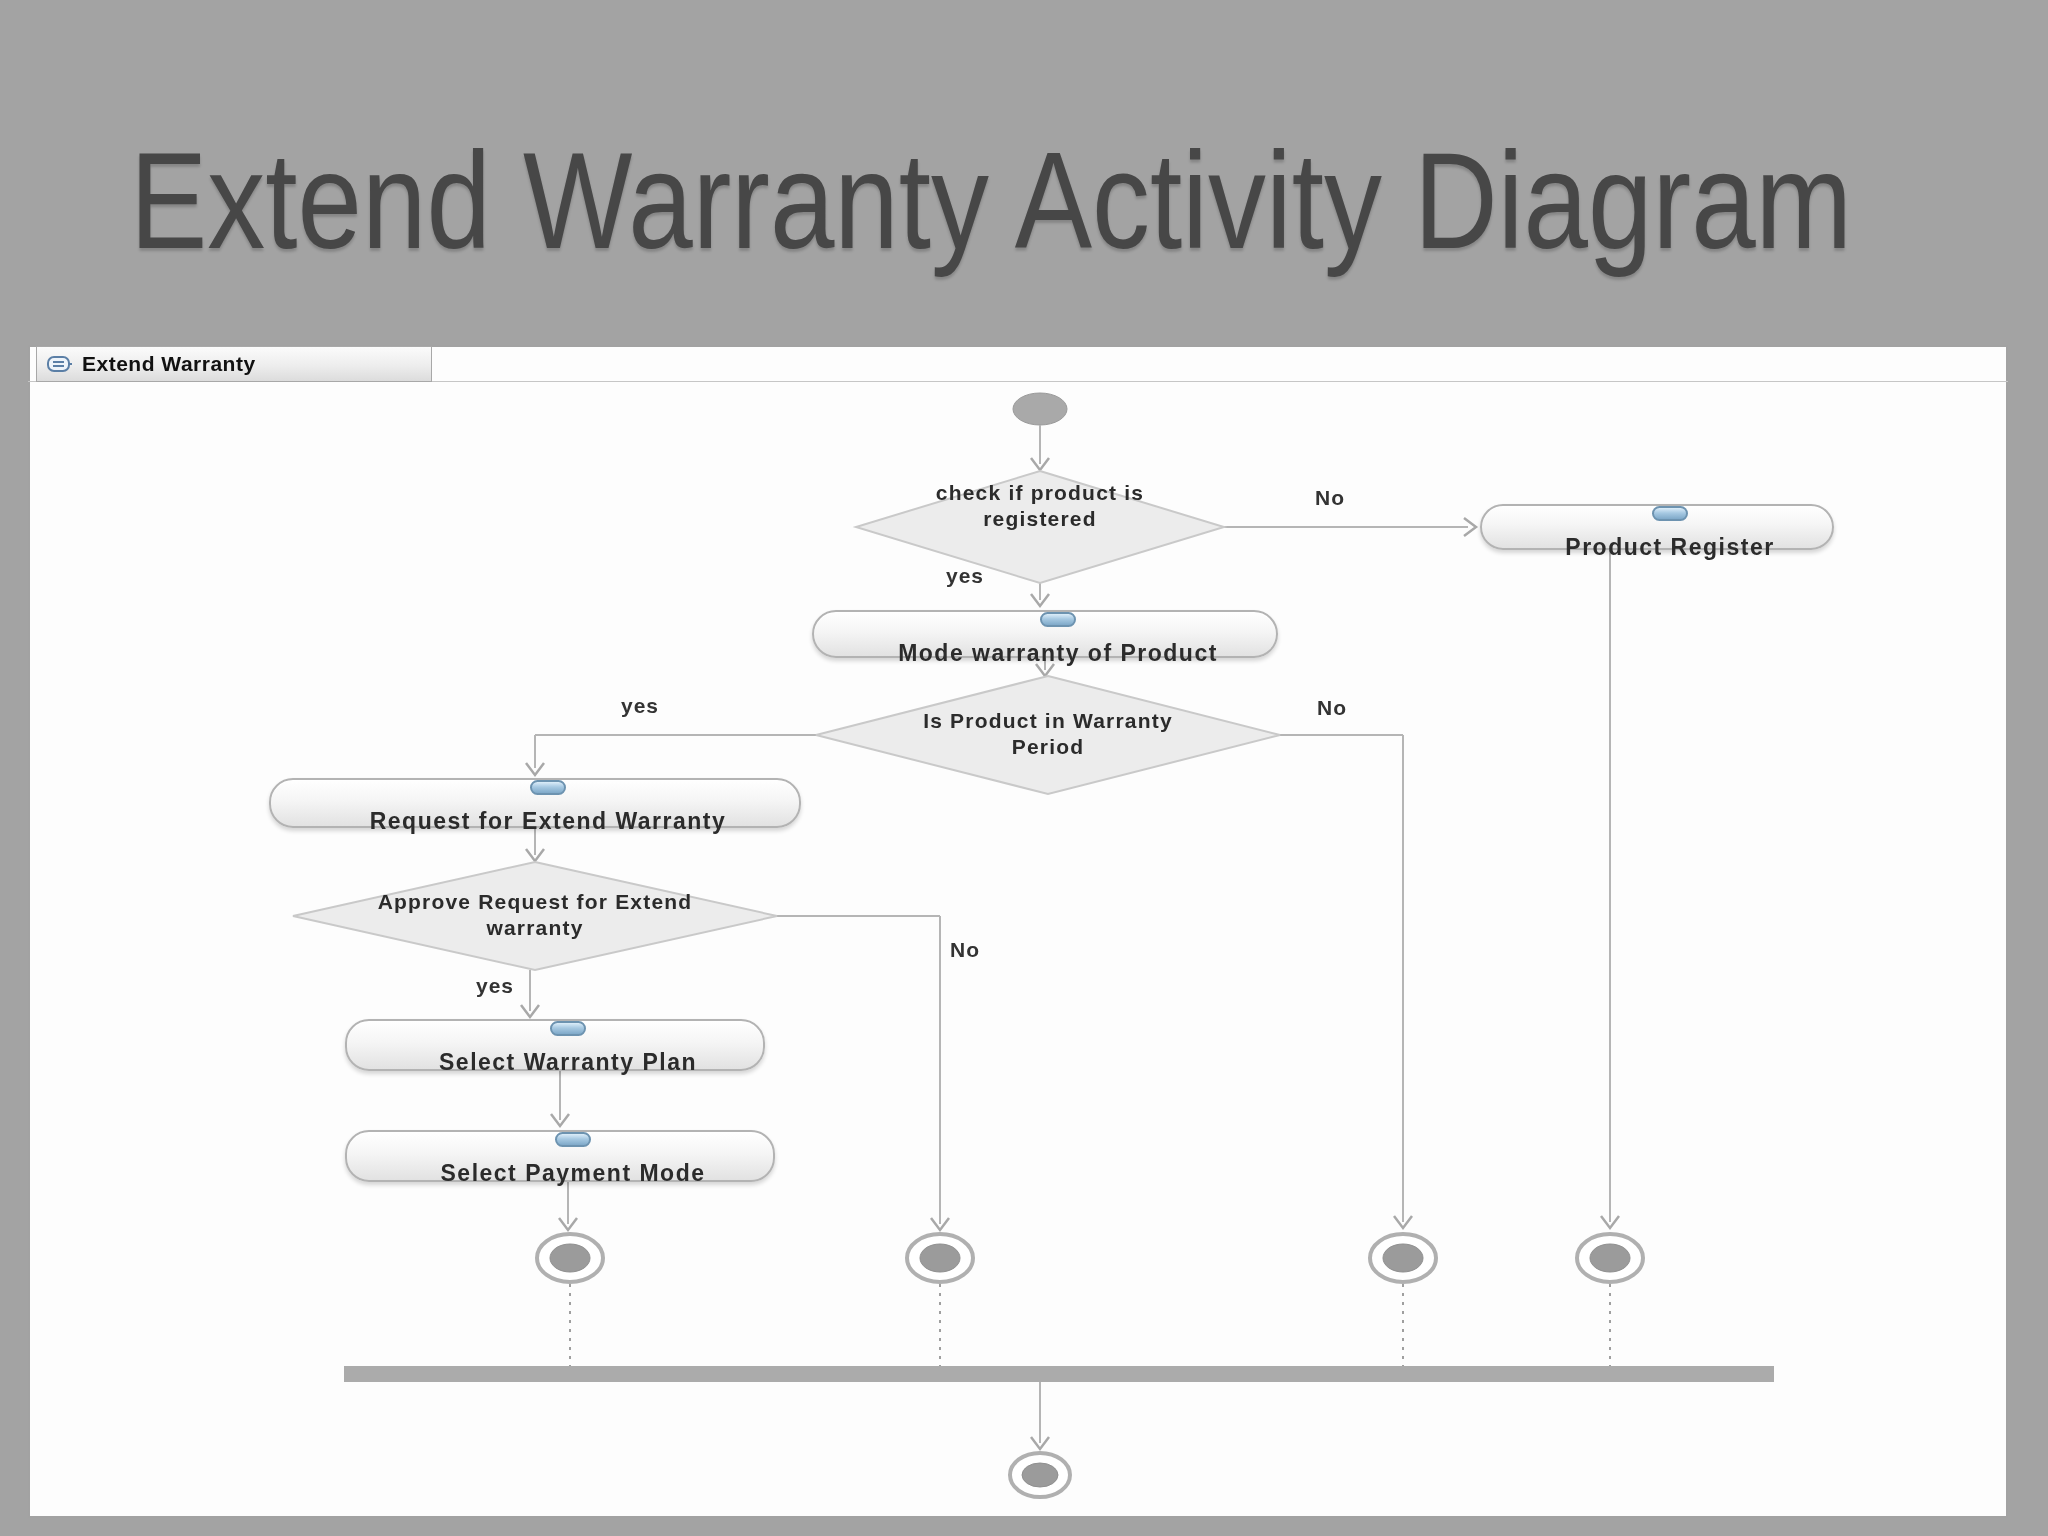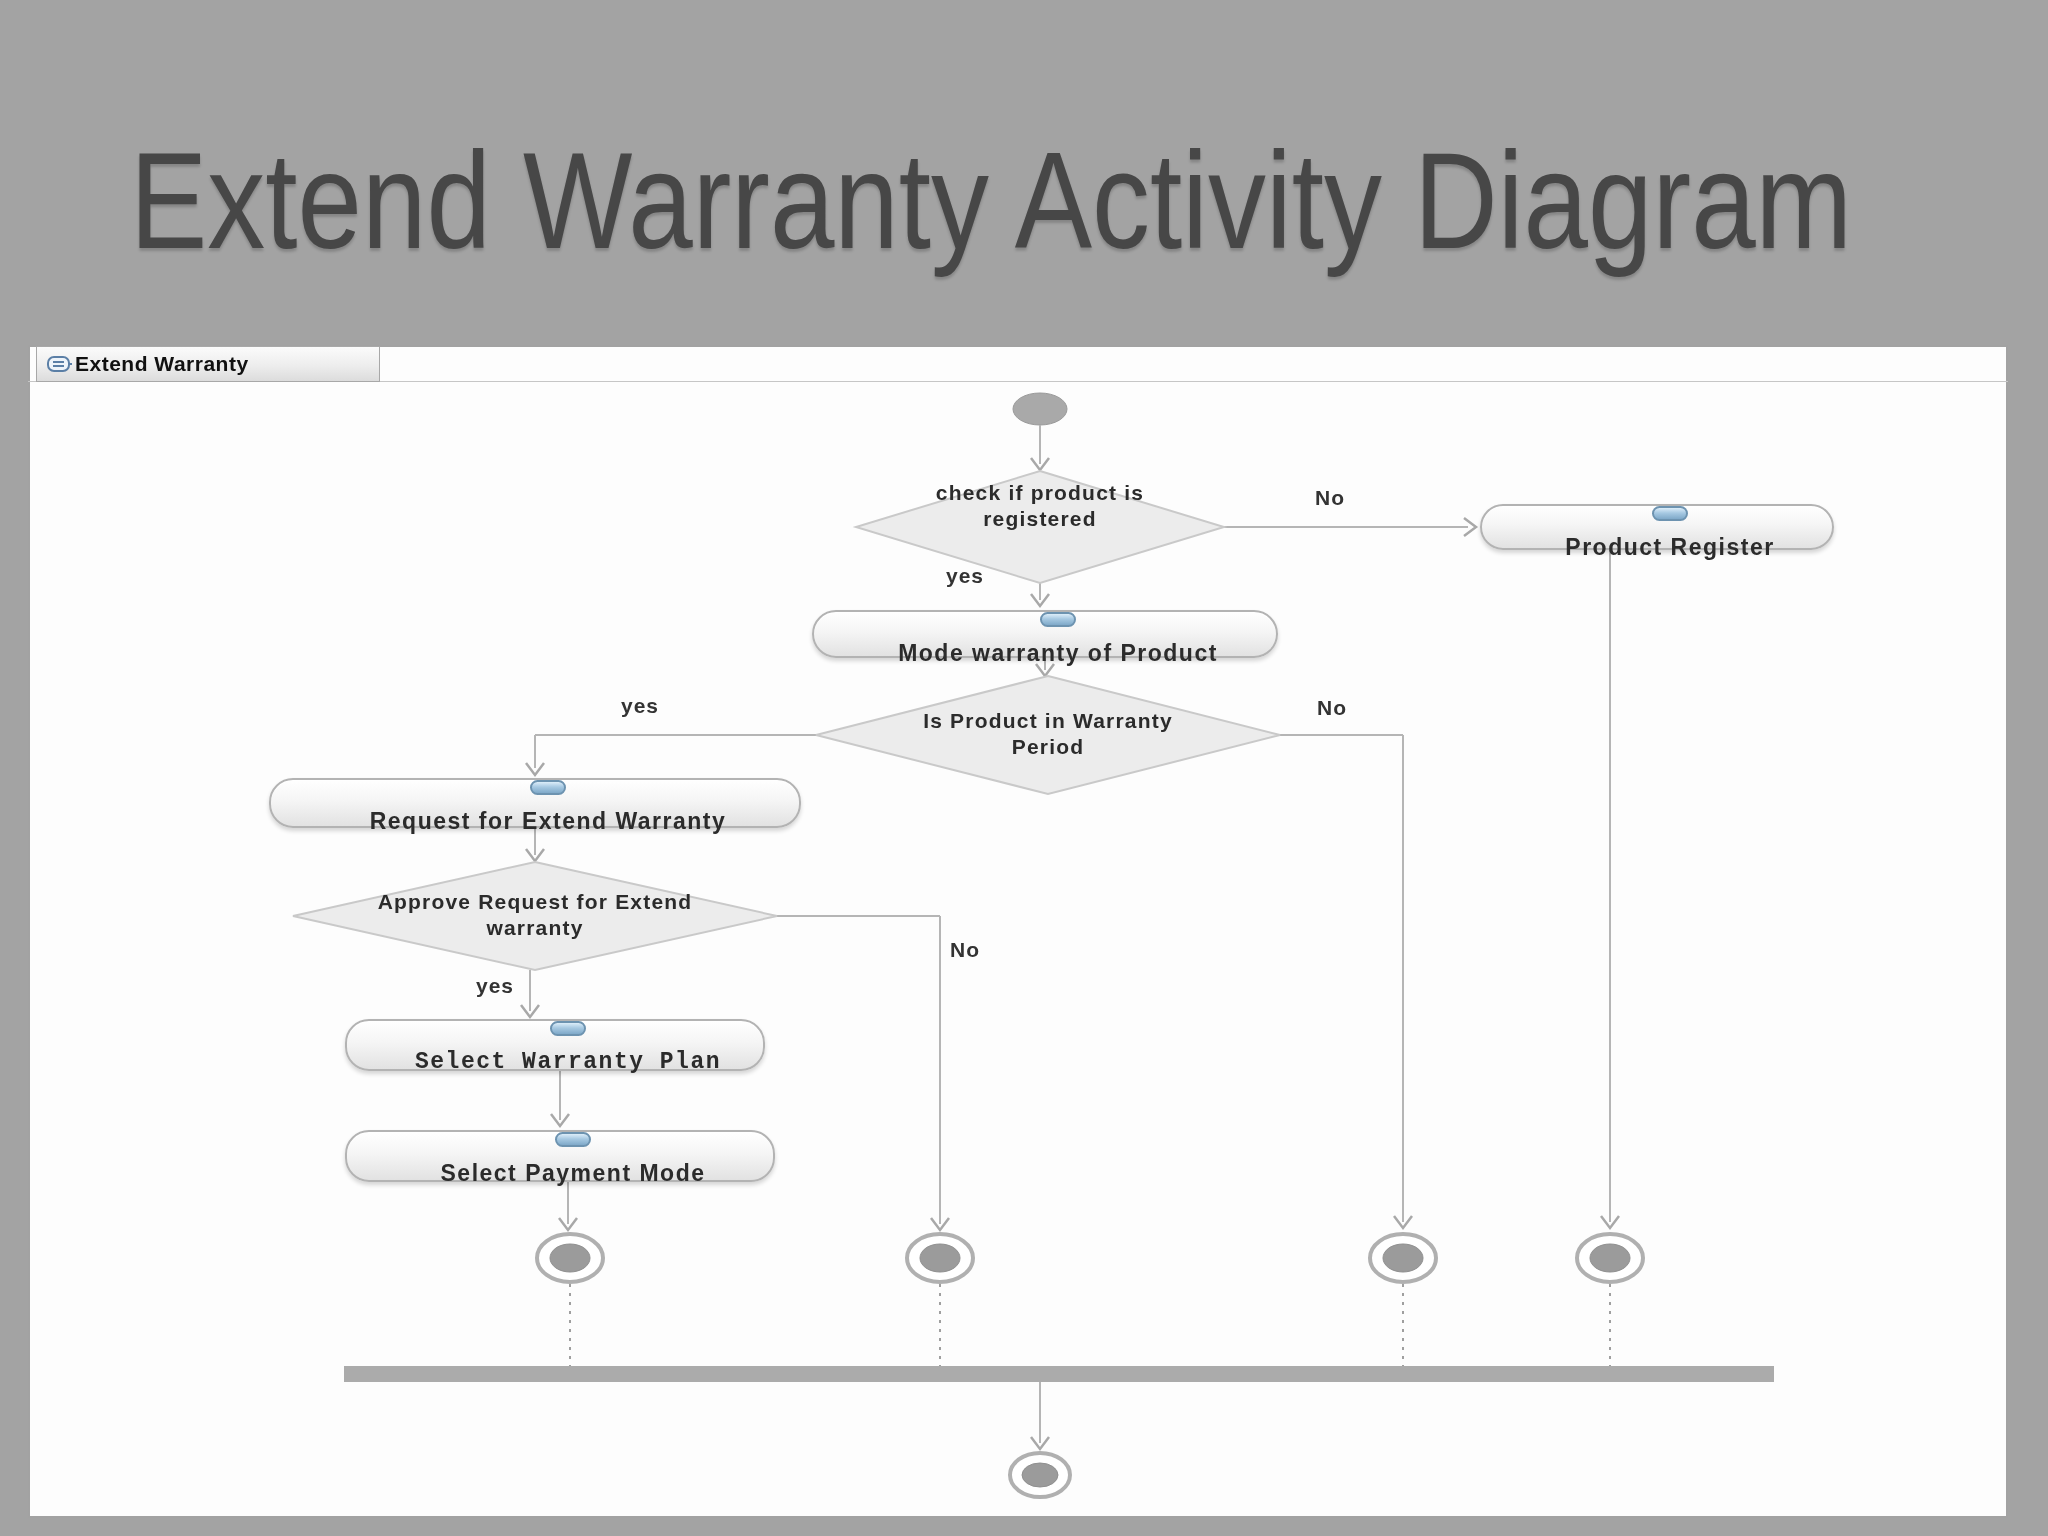--- a/index.html
+++ b/index.html
@@ -6,23 +6,23 @@
   #page-root{position:relative;width:2048px;height:1536px;background:#a3a3a3;overflow:hidden;
              font-family:"Liberation Sans",sans-serif;}
   
   .slide-title{position:absolute;left:130px;top:128px;font-size:138px;line-height:1.05;
                color:#474747;white-space:nowrap;transform:scaleX(.84);transform-origin:left top;
                text-shadow:0 3px 3px rgba(0,0,0,.18);font-weight:400;}
   
   .panel{position:absolute;left:28px;top:345px;width:1980px;height:1173px;
          background:#fdfdfd;border:2px solid #a2a2a2;box-sizing:border-box;}
   .panel-header-line{position:absolute;left:28px;top:381px;width:1980px;height:1px;background:#c6c6c6;}
-  .tab{position:absolute;left:36px;top:346px;width:344px;height:36px;box-sizing:border-box;
+  .tab{position:absolute;left:36px;top:346px;width:396px;height:36px;box-sizing:border-box;
        background:linear-gradient(180deg,#fbfbfb 0%,#ededed 55%,#dcdcdc 100%);
-       border:1px solid #a8a8a8;display:flex;align-items:center;gap:2px;padding:0 10px;}
+       border:1px solid #a8a8a8;display:flex;align-items:center;gap:9px;padding:0 10px;}
   .tab-label{font-weight:bold;font-size:21px;color:#111;letter-spacing:.5px;white-space:nowrap;}
   .tab-icon{width:26px;height:18px;flex:0 0 auto;}
   
   svg.wires{position:absolute;left:0;top:0;z-index:2;}
   .overlay{position:absolute;left:0;top:0;width:2048px;height:1536px;z-index:3;}
   
   .action{position:absolute;box-sizing:border-box;border:2px solid #b3b3b3;border-radius:24px;
           background:linear-gradient(180deg,#ffffff 0%,#f5f5f5 45%,#e2e2e2 100%);
           box-shadow:0 3px 4px rgba(0,0,0,.16), inset 0 1px 0 #ffffff;
           display:flex;align-items:center;padding-left:26px;gap:13px;flex-direction:column;}
@@ -144,21 +144,21 @@
     <div class="action" style="left:812px;top:610px;width:466px;height:48px;">
       <span class="pill"></span>
       <span class="lbl">Mode warranty of Product</span>
     </div>
 
     <div class="action" style="left:269px;top:778px;width:532px;height:50px;">
       <span class="pill"></span>
       <span class="lbl">Request for Extend Warranty</span>
     </div>
 
-    <div class="action" style="left:345px;top:1019px;width:420px;height:52px;font-family:Liberation Mono, monospace;">
+    <div class="action" style="left:345px;top:1019px;width:420px;height:52px;">
       <span class="pill"></span>
       <span class="lbl">Select Warranty Plan</span>
     </div>
 
     <div class="action" style="left:345px;top:1130px;width:430px;height:52px;text-align:right;">
       <span class="pill"></span>
       <span class="lbl">Select Payment Mode</span>
     </div>
 
     <div class="dlabel" style="left:880px;top:480px;width:320px;">

